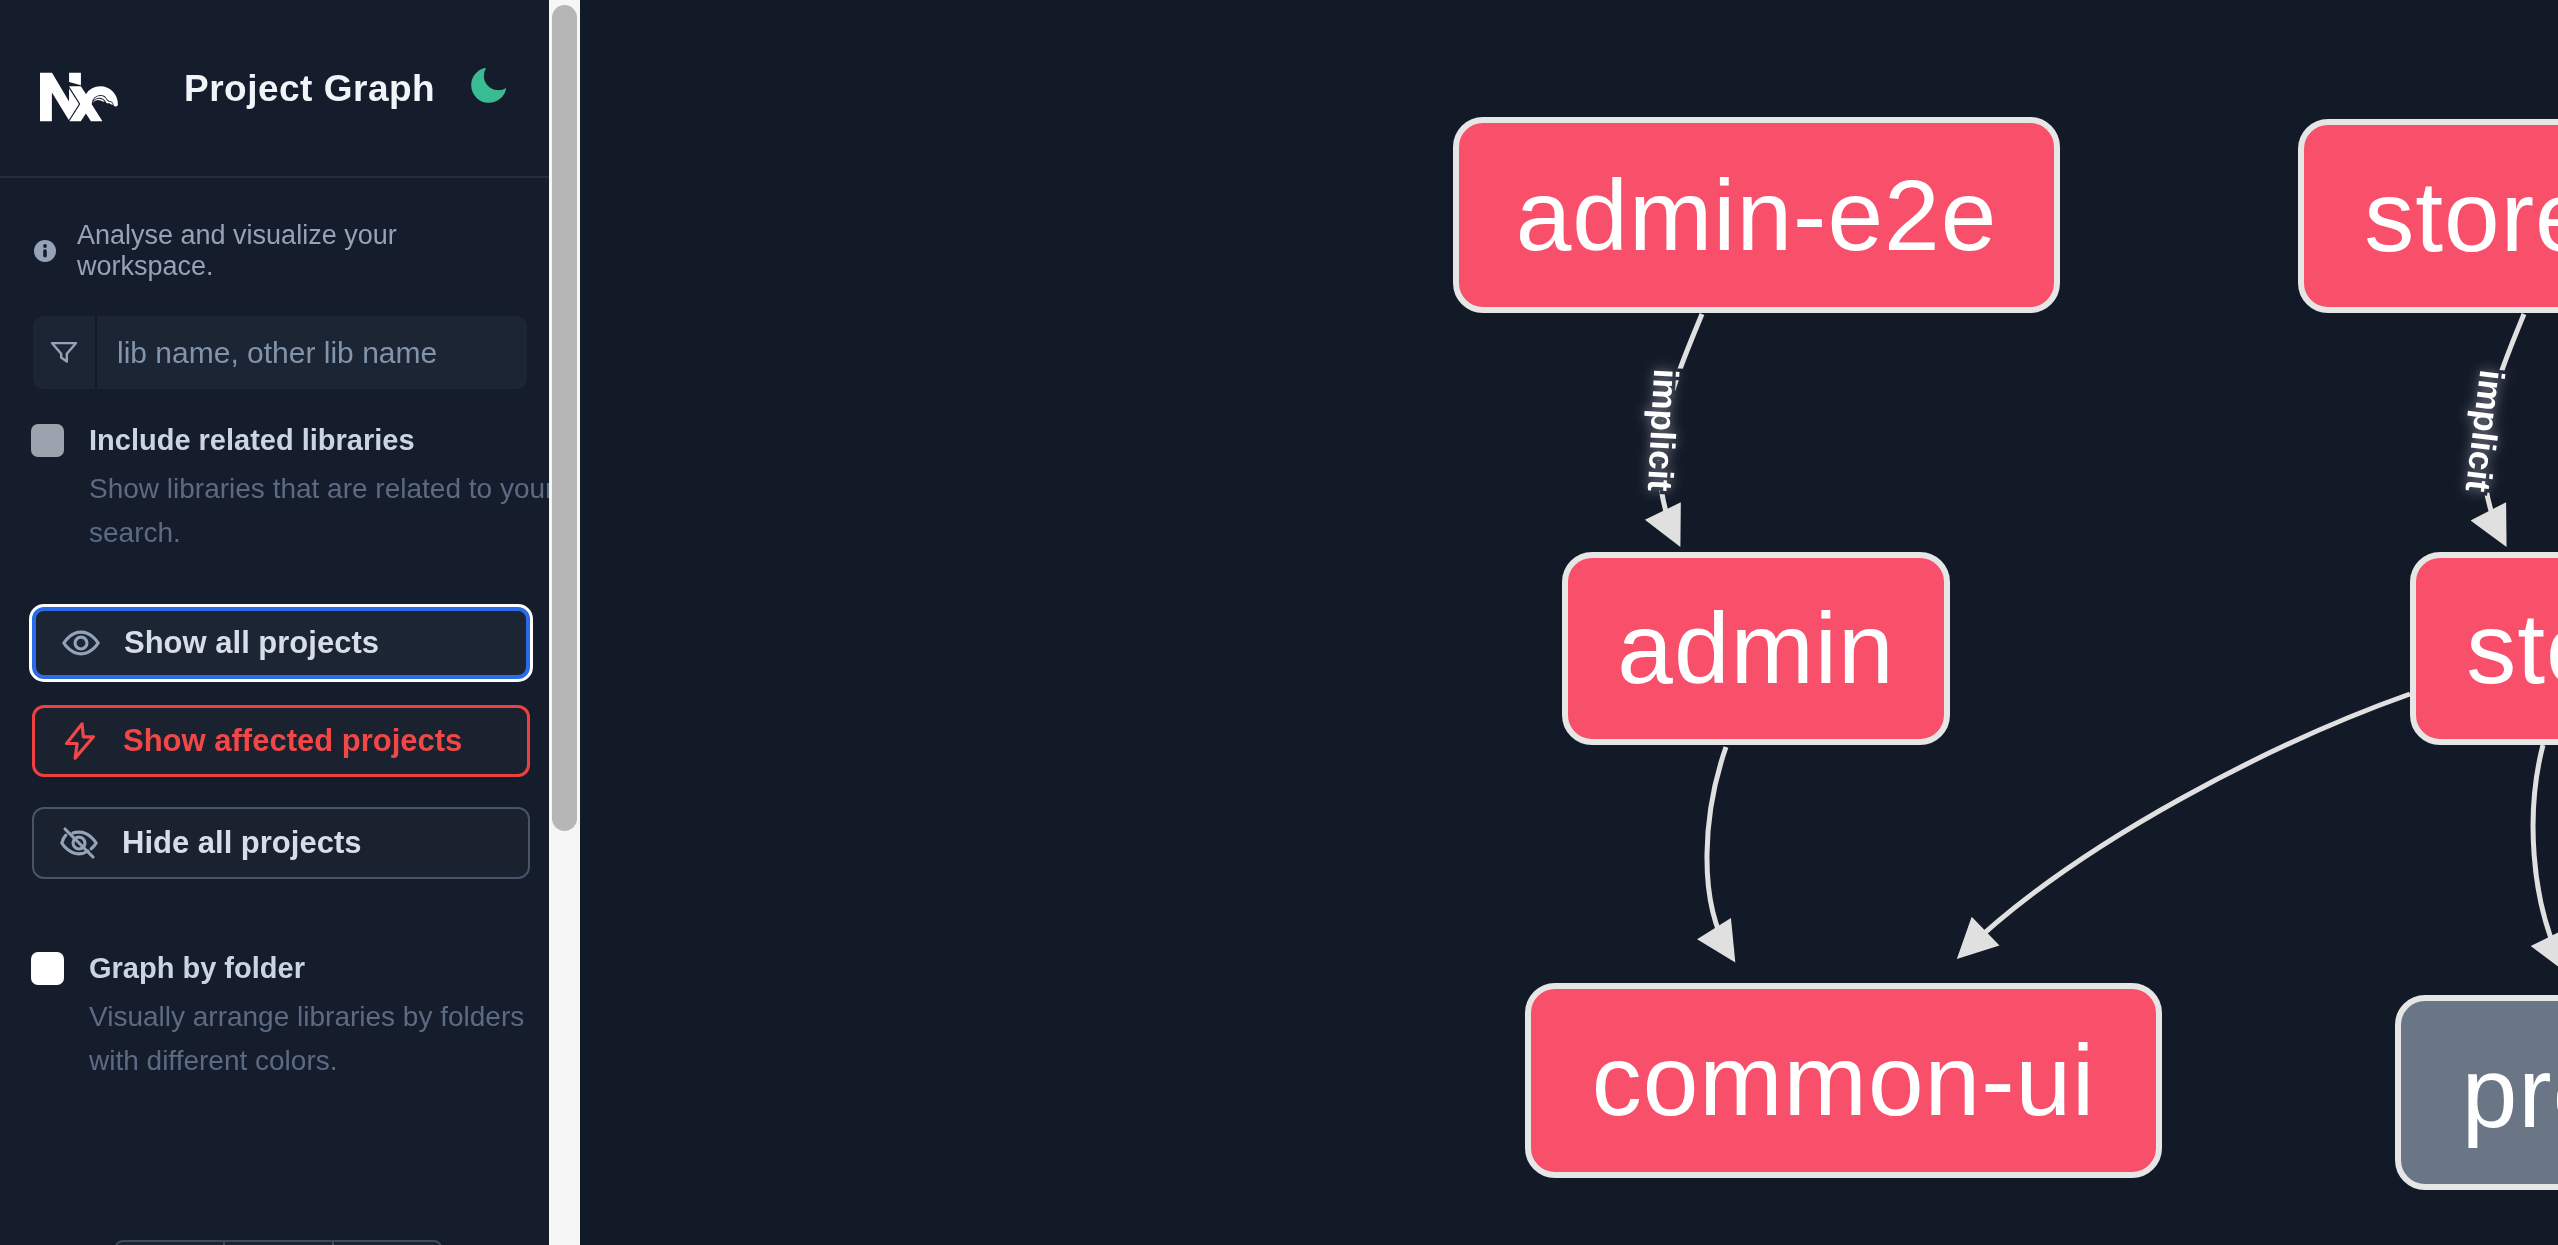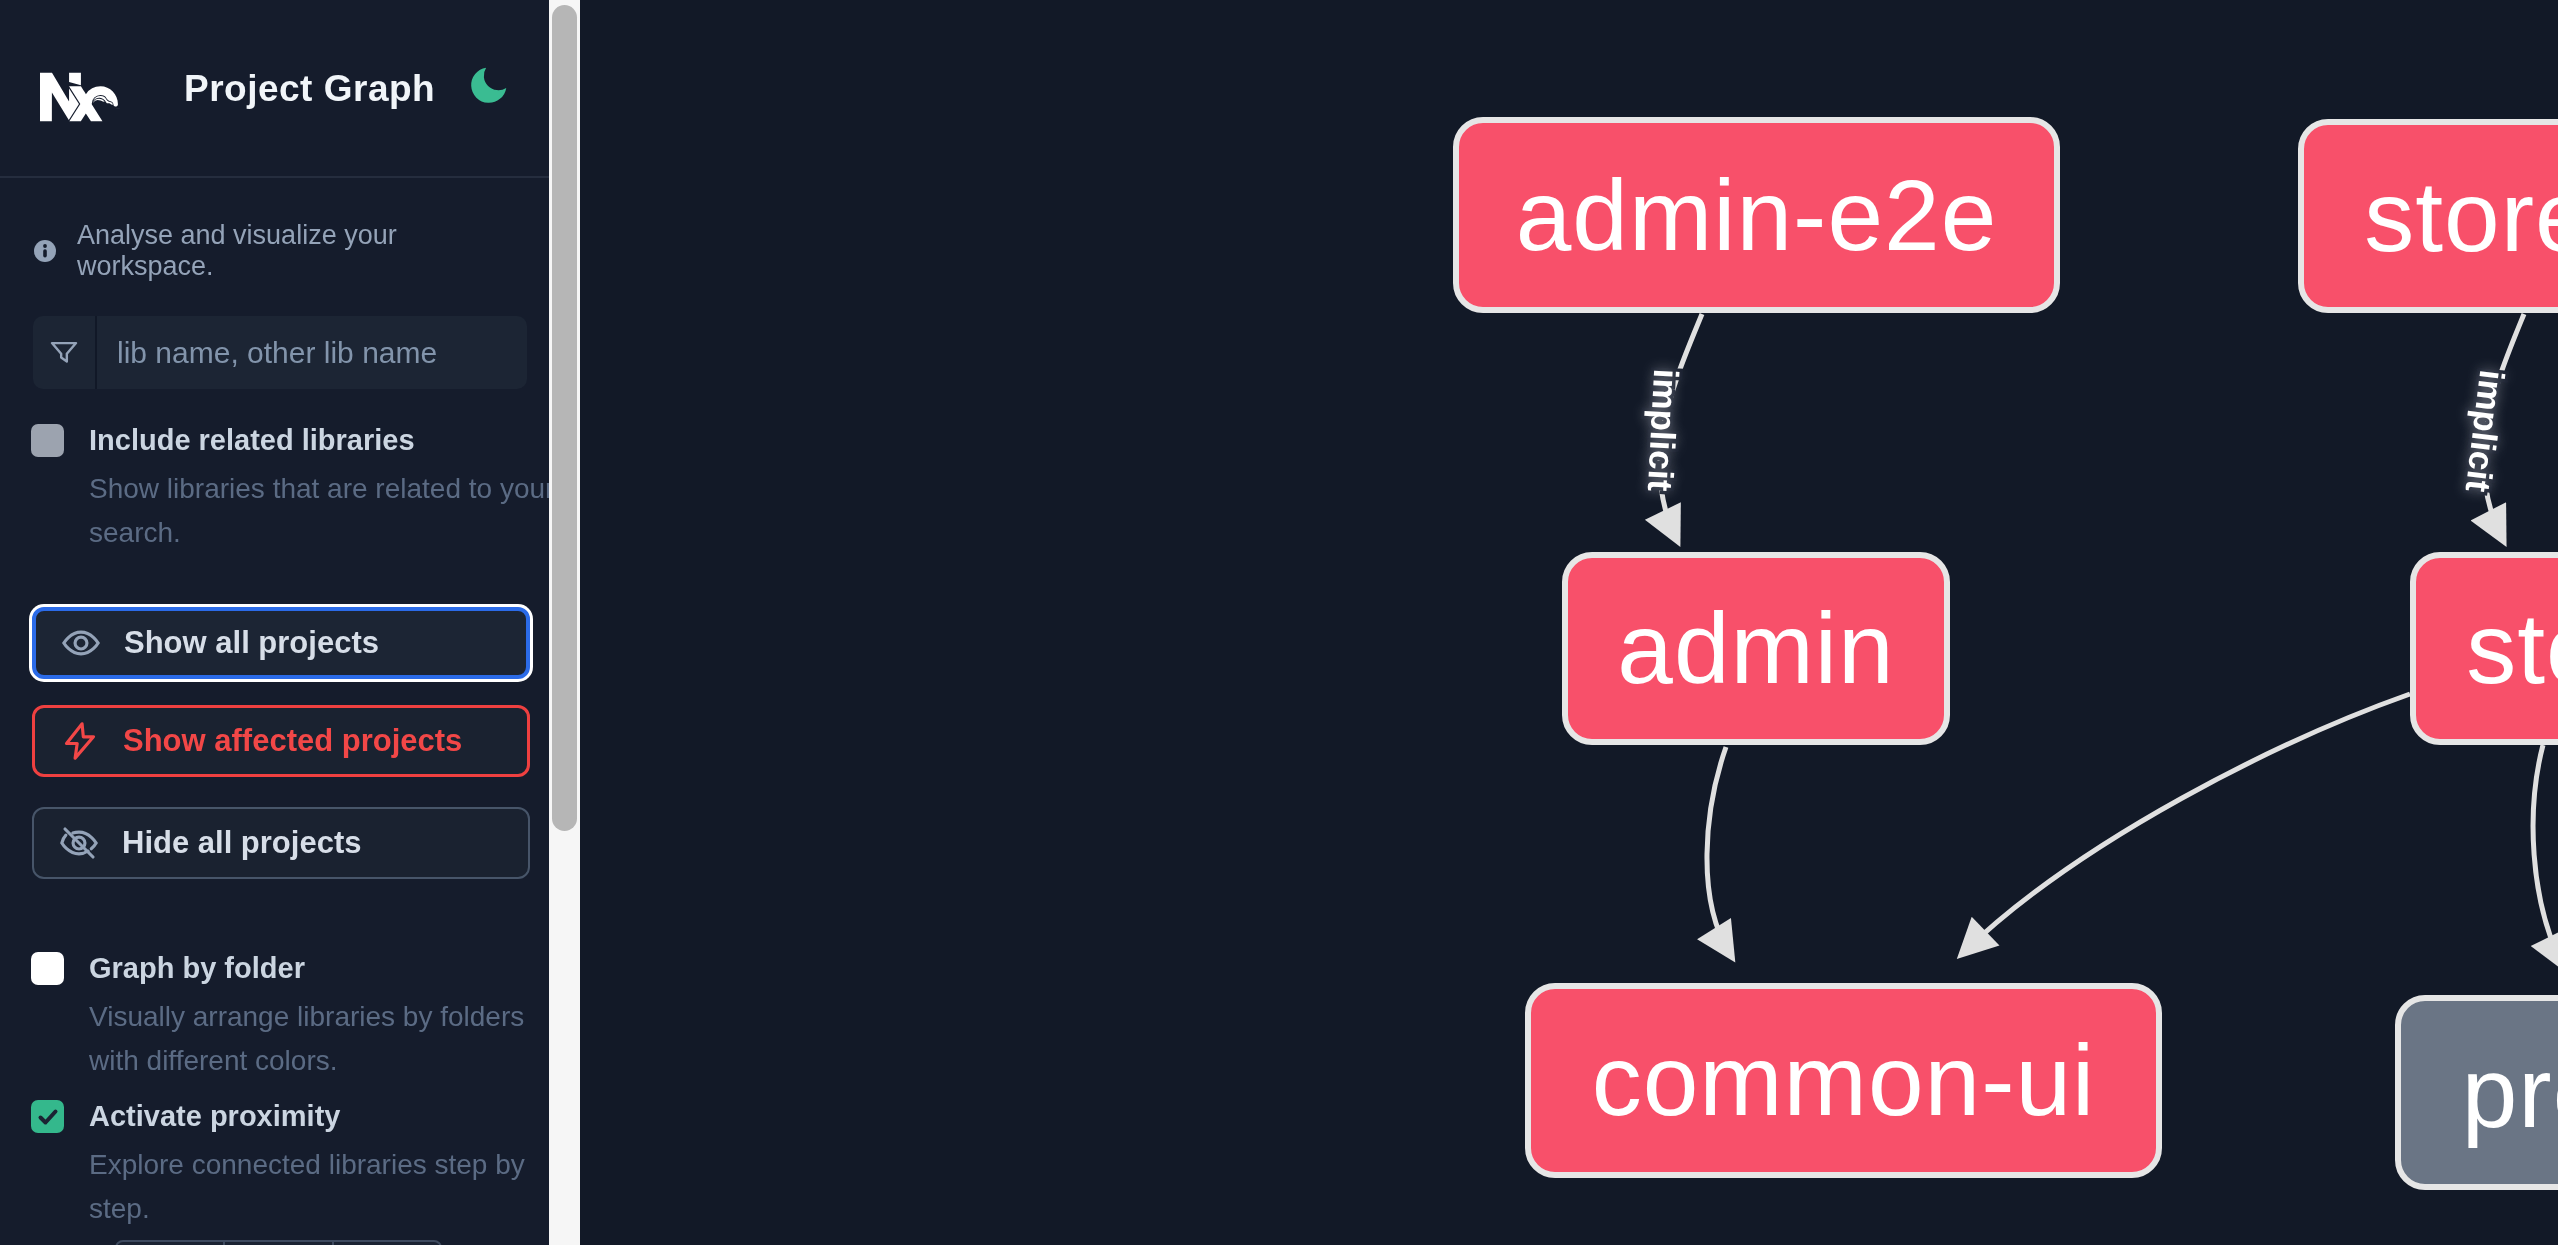--- a/index.html
+++ b/index.html
@@ -203,31 +203,20 @@
   </div>
 
   <div class="toggle-row" style="top:952px;">
     <div class="toggle-head">
       <div class="cbx white"></div>
       <div class="toggle-label">Graph by folder</div>
     </div>
     <div class="toggle-desc">Visually arrange libraries by folders with different colors.</div>
   </div>
 
-  <div class="toggle-row" style="top:1100px;">
-    <div class="toggle-head">
-      <div class="cbx green">
-        <svg viewBox="0 0 24 24" fill="none" stroke="#1b2433" stroke-width="4" stroke-linecap="round" stroke-linejoin="round">
-          <path d="M4.5 12.5 L 9.5 17.5 L 19.5 6.5"></path>
-        </svg>
-      </div>
-      <div class="toggle-label">Activate proximity</div>
-    </div>
-    <div class="toggle-desc">Explore connected libraries step by step.</div>
-  </div>
 
   <div class="bottom-ctrl">
     <div class="seg"></div>
     <div class="seg"></div>
     <div class="seg"></div>
   </div>
 </div>
 
 <div class="sb-scroll-track">
   <div class="sb-scroll-thumb"></div>

